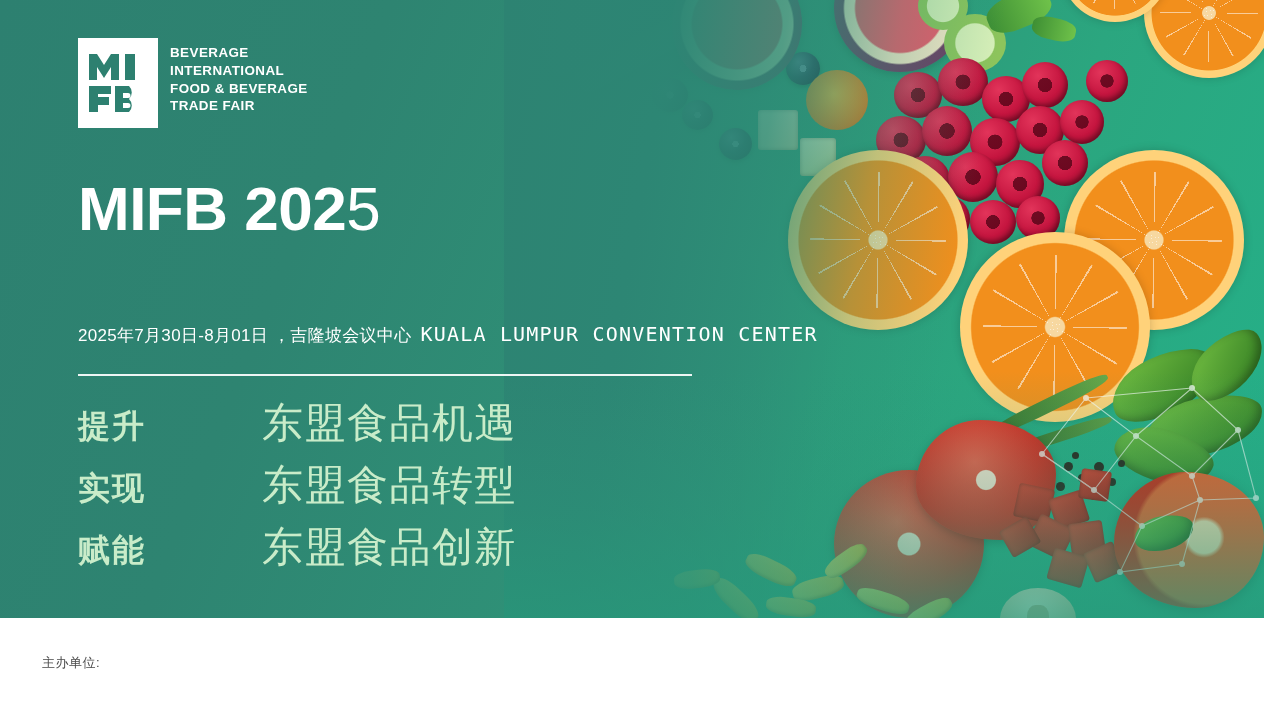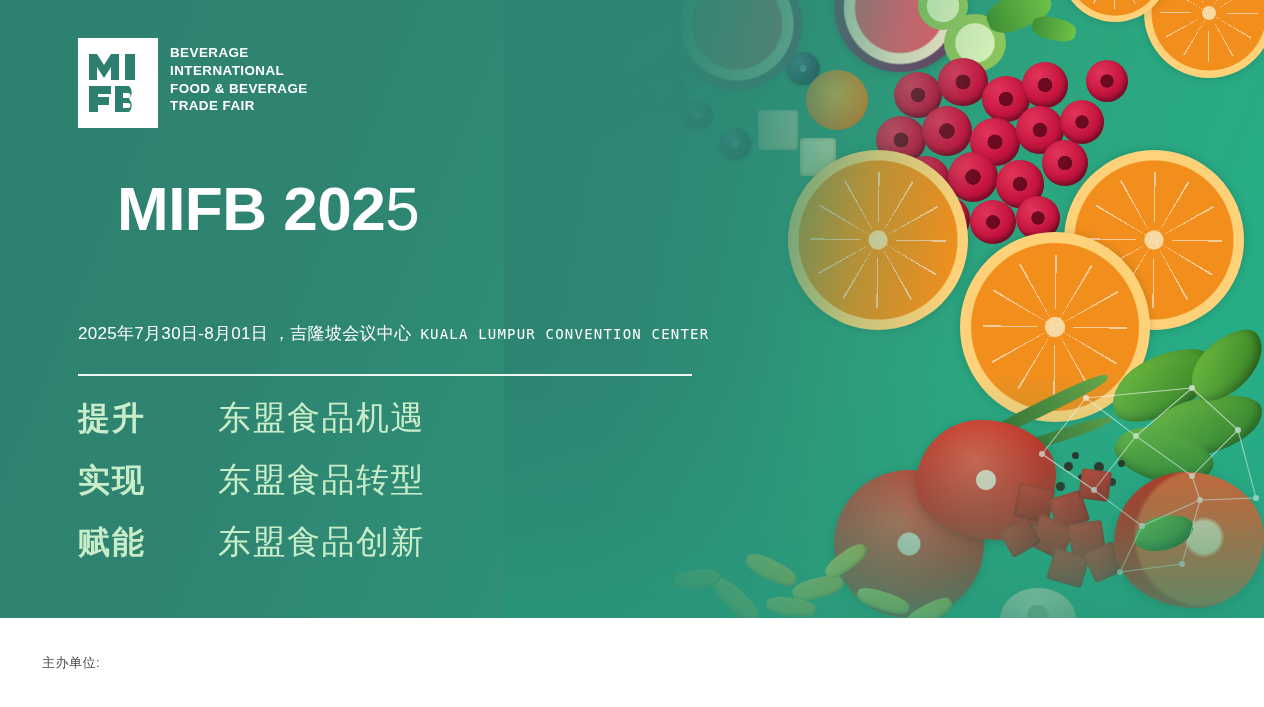--- a/index.html
+++ b/index.html
@@ -209,21 +209,20 @@
   .title {
     position:absolute;
     left:78px; top:178px;
     color:#ffffff;
     font-size:62px;
     line-height:1;
     font-weight:bold;
     letter-spacing:-.5px;
     white-space:nowrap;
     z-index:8;
-    margin-left:39px;
   }
   .title .thin { font-weight:300; }
 
   .subtitle {
     position:absolute;
     left:78px; top:266px;
     color:#ffffff;
     font-size:35px;
     font-weight:500;
     letter-spacing:.6px;
@@ -239,21 +238,21 @@
     font-weight:500;
     white-space:nowrap;
     z-index:8;
     display:flex;
     align-items:baseline;
   }
   .dateline .cn { letter-spacing:.3px; }
   .dateline .en {
     font-family:"DejaVu Sans Mono","Liberation Mono",monospace;
     letter-spacing:1.2px;
-    font-size:14px;
+    font-size:20px;
     margin-left:9px;
   }
 
   .divider {
     position:absolute;
     left:78px; top:374px;
     width:614px; height:2px;
     background:rgba(255,255,255,.92);
     z-index:8;
   }
@@ -272,24 +271,25 @@
   .slogan-verb {
     width:140px;
     color:#c9ecc9;
     font-size:32px;
     font-weight:bold;
     letter-spacing:2px;
     white-space:nowrap;
   }
   .slogan-text {
     color:#c9ecc9;
-    font-size:33px;
+    font-size:41px;
     font-weight:400;
     letter-spacing:1.5px;
     white-space:nowrap;
+    margin-left:44px;
   }
 
   
   .footer {
     position:absolute;
     left:0; top:618px;
     width:1264px; height:89px;
     background:#ffffff;
   }
   .footer-left {

